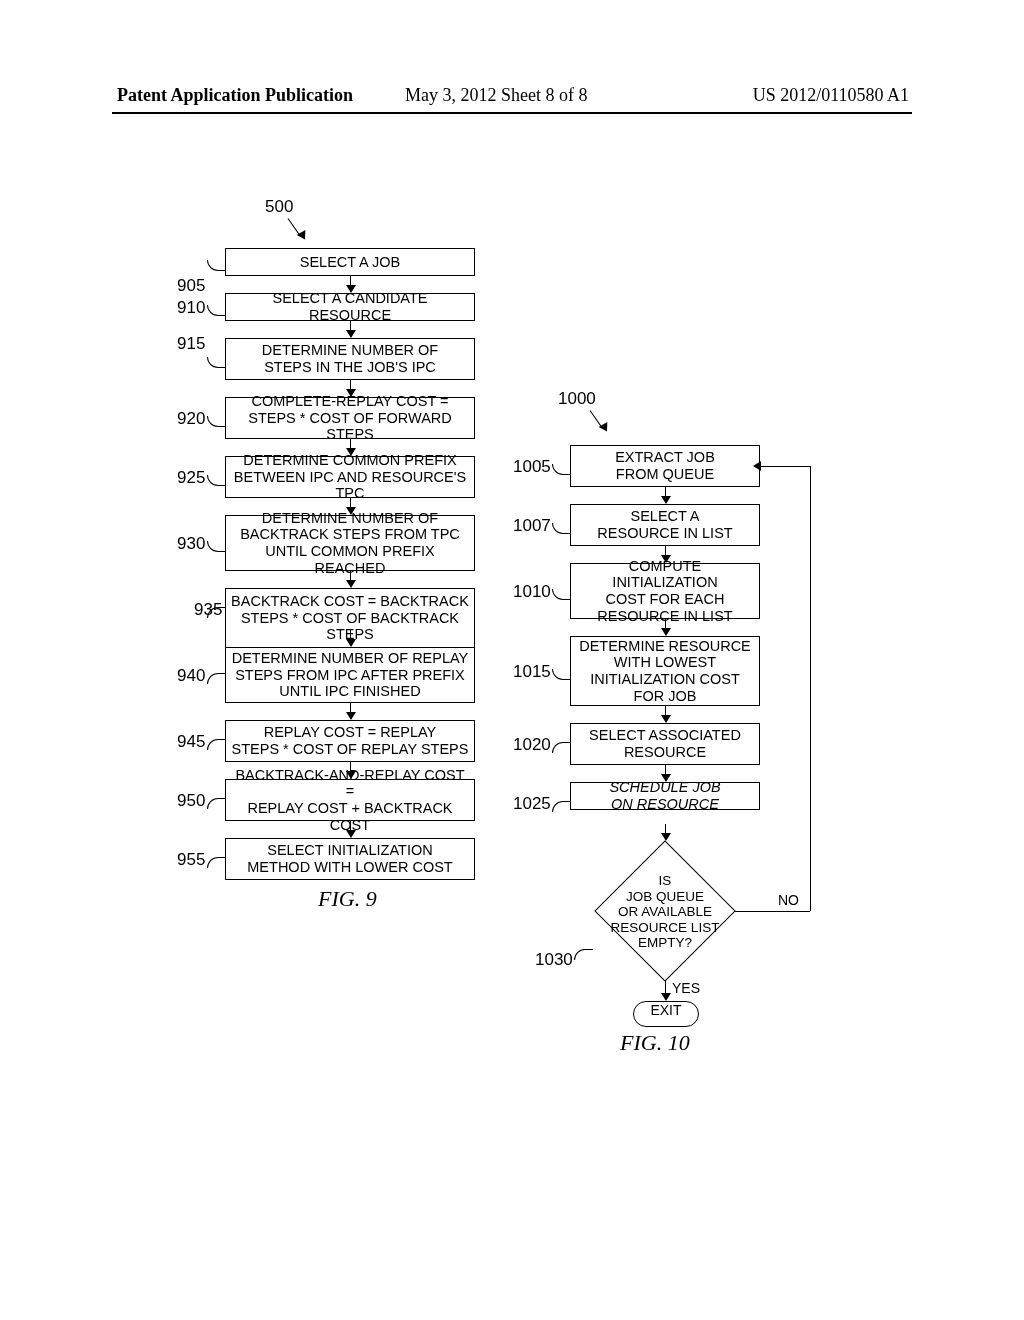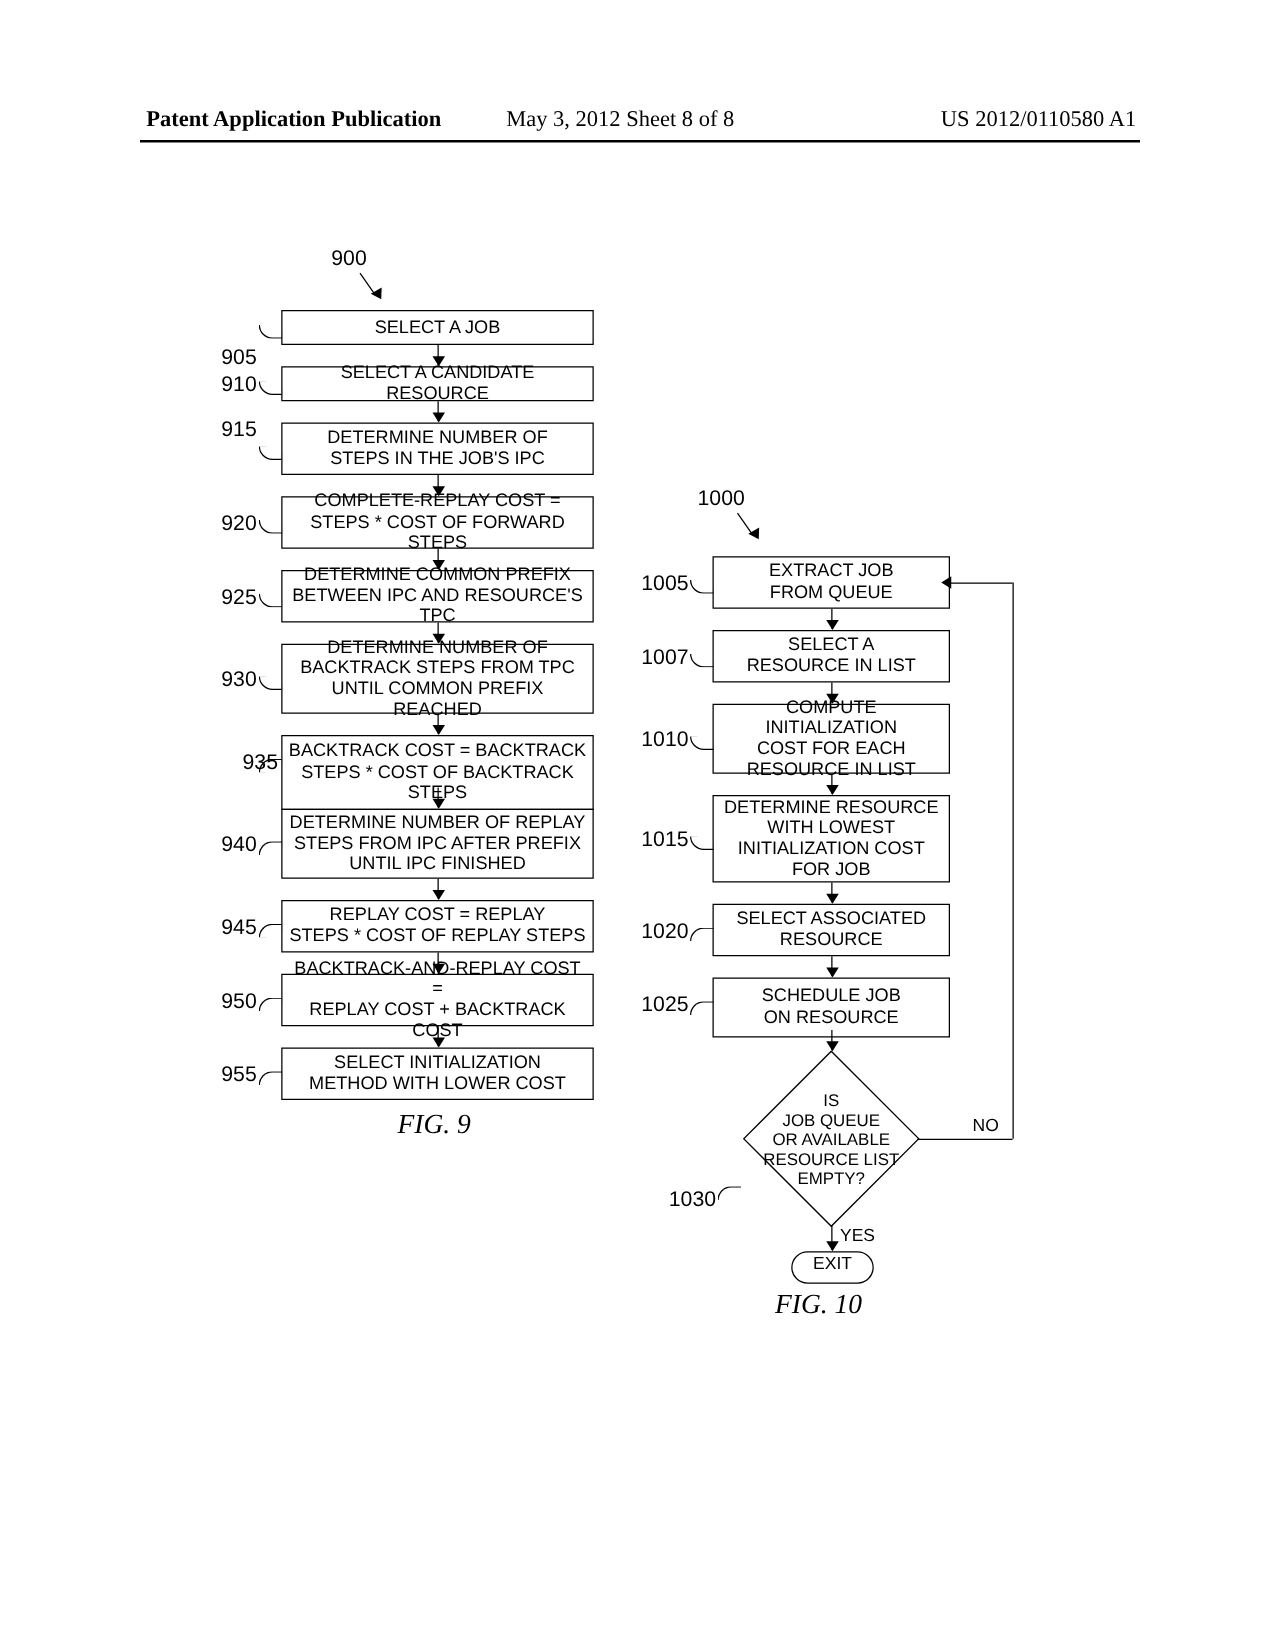--- a/index.html
+++ b/index.html
@@ -166,21 +166,21 @@
 
 <div class="page">
 
   <div class="hdr">
     <span class="left">Patent Application Publication</span>
     <span class="mid">May 3, 2012   Sheet 8 of 8</span>
     <span class="right">US 2012/0110580 A1</span>
   </div>
   <div class="hdr-rule"></div>
 
-  <span class="lbl" style="left:265px; top:197px;">900</span>
+  <span class="lbl" style="left:265px; top:197px;">500</span>
   <div class="start-tick" style="left:288px; top:218px;">
     <div class="shaft"></div>
       <div class="head"></div>
   </div>
 
   <span class="lbl" style="left:177px; top:253px;margin-top:23px;">905</span>
   <div class="ref-curve" style="left:207px; top:260px;"></div>
   <div class="box" style="left:225px; top:248px; width:250px; height:28px;">
       <span>SELECT A JOB</span>
     </div>
@@ -284,21 +284,21 @@
   <div class="arrow-v" style="left:665px; top:706px; height:16px;"></div>
 
   <span class="lbl" style="left:513px; top:735px;">1020</span>
   <div class="ref-curve" style="left:552px; top:742px; transform: scaleY(-1);"></div>
   <div class="box" style="left:570px; top:723px; width:190px; height:42px; white-space:pre-line;"><span>SELECT ASSOCIATED
 RESOURCE</span></div>
   <div class="arrow-v" style="left:665px; top:765px; height:16px;"></div>
 
   <span class="lbl" style="left:513px; top:794px;">1025</span>
   <div class="ref-curve" style="left:552px; top:801px; transform: scaleY(-1);"></div>
-  <div class="box" style="left:570px; top:782px; width:190px; height:48px; white-space:pre-line;"><span>SCHEDULE JOB
+  <div class="box" style="left:570px; top:782px; width:190px; height:28px; white-space:pre-line;font-style:italic;"><span>SCHEDULE JOB
 ON RESOURCE</span></div>
   <div class="arrow-v" style="left:665px; top:824px; height:16px;"></div>
 
   <div class="diamond-wrap" style="left:595px; top:841px; width:140px; height:140px;">
     <div class="diamond" style="left:20px; top:20px; width:100px; height:100px;"></div>
     <div class="diamond-text" style="left:0px; top:32px; white-space:pre-line;">IS
 JOB QUEUE
 OR AVAILABLE
 RESOURCE LIST
 EMPTY?</div>

